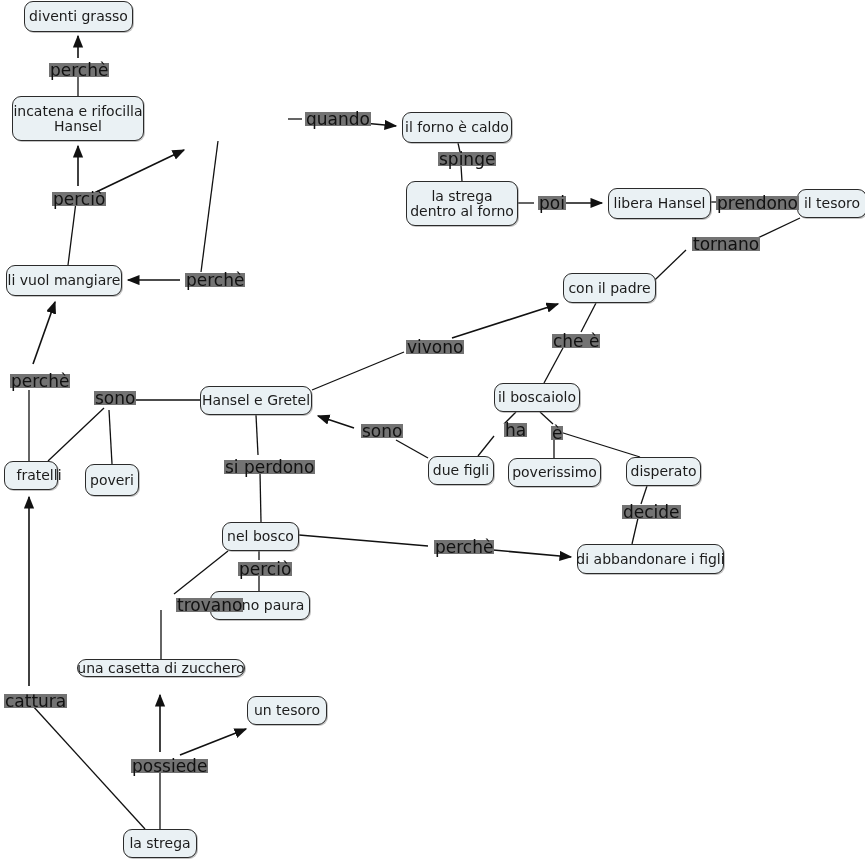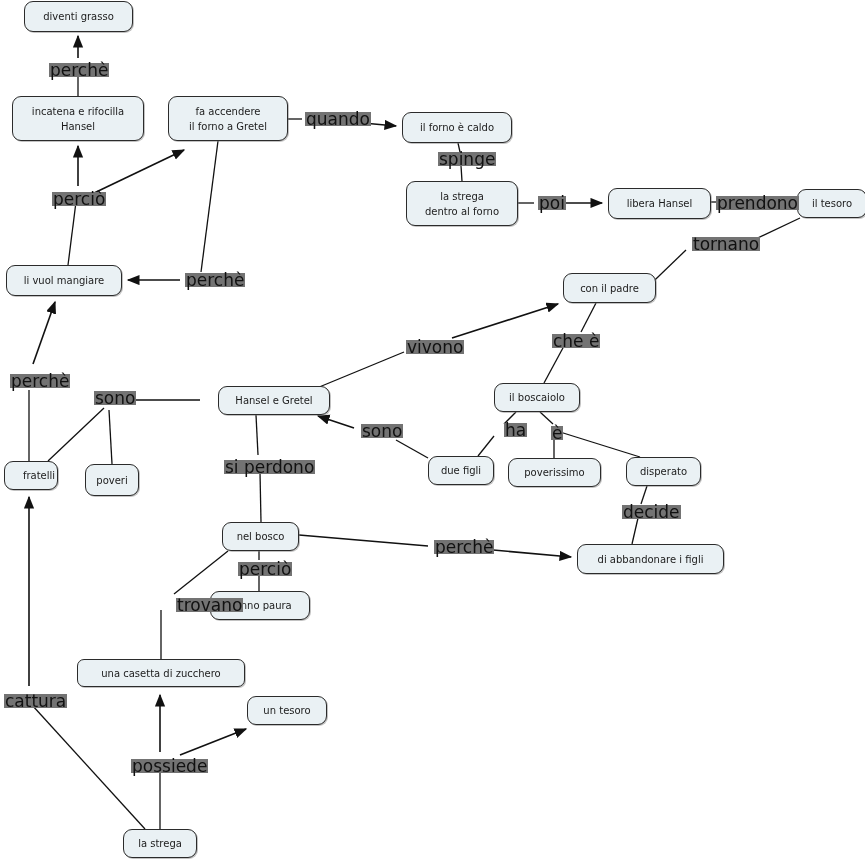--- a/index.html
+++ b/index.html
@@ -23,21 +23,21 @@
     height: 859px;
     pointer-events: none;
   }
   .node {
     position: absolute;
     box-sizing: border-box;
     background: #eaf1f4;
     border: 1.4px solid #2b2b2b;
     border-radius: 9px;
     color: #1b1b1b;
-    font-size: 10px;
+    font-size: 14px;
     line-height: 15px;
     text-align: center;
     display: flex;
     align-items: center;
     justify-content: center;
     white-space: pre;
     box-shadow: 1px 1px 0 rgba(120,120,120,0.45);
     z-index: 3;
   }
   .edge-label {
@@ -132,40 +132,38 @@
 
     <line x1="180" y1="755" x2="246" y2="729" stroke="#111" stroke-width="1.6" marker-end="url(#arrow)"></line>
 
     <line x1="145" y1="829" x2="32" y2="705" stroke="#111" stroke-width="1.3"></line>
     <line x1="29" y1="686" x2="29" y2="497" stroke="#111" stroke-width="1.6" marker-end="url(#arrow)"></line>
   </svg>
 
   <div class="node" style="left:24px;top:1px;width:109px;height:31px;"><span>diventi grasso</span></div>
   <div class="node" style="left:12px;top:96px;width:132px;height:45px;"><span>incatena e rifocilla
 Hansel</span></div>
-  <div class="node" style="left:168px;top:96px;width:120px;height:45px;"><span>fa accendere
-il forno a Gretel</span></div>
   <div class="node" style="left:402px;top:112px;width:110px;height:31px;"><span>il forno è caldo</span></div>
   <div class="node" style="left:406px;top:181px;width:112px;height:45px;"><span>la strega
 dentro al forno</span></div>
   <div class="node" style="left:608px;top:188px;width:103px;height:31px;"><span>libera Hansel</span></div>
   <div class="node" style="left:797px;top:189px;width:70px;height:29px;"><span>il tesoro</span></div>
   <div class="node" style="left:6px;top:265px;width:116px;height:31px;"><span>li vuol mangiare</span></div>
   <div class="node" style="left:563px;top:273px;width:93px;height:30px;"><span>con il padre</span></div>
-  <div class="node" style="left:200px;top:386px;width:112px;height:29px;margin-left:18px;"><span>Hansel e Gretel</span></div>
+  <div class="node" style="left:200px;top:386px;width:112px;height:29px;"><span>Hansel e Gretel</span></div>
   <div class="node" style="left:494px;top:383px;width:86px;height:29px;"><span>il boscaiolo</span></div>
   <div class="node" style="left:4px;top:461px;width:54px;height:29px;padding-left:16px;"><span>fratelli</span></div>
   <div class="node" style="left:85px;top:464px;width:54px;height:32px;"><span>poveri</span></div>
   <div class="node" style="left:428px;top:456px;width:66px;height:29px;"><span>due figli</span></div>
   <div class="node" style="left:508px;top:458px;width:93px;height:29px;"><span>poverissimo</span></div>
   <div class="node" style="left:626px;top:457px;width:75px;height:29px;"><span>disperato</span></div>
   <div class="node" style="left:222px;top:522px;width:77px;height:29px;"><span>nel bosco</span></div>
   <div class="node" style="left:577px;top:544px;width:147px;height:30px;"><span>di abbandonare i figli</span></div>
   <div class="node" style="left:210px;top:591px;width:100px;height:29px;"><span>hanno paura</span></div>
-  <div class="node" style="left:77px;top:659px;width:168px;height:28px;border-radius:7px;"><span>una casetta di zucchero</span></div>
+  <div class="node" style="left:77px;top:659px;width:168px;height:18px;"><span>una casetta di zucchero</span></div>
   <div class="node" style="left:247px;top:696px;width:80px;height:29px;"><span>un tesoro</span></div>
   <div class="node" style="left:123px;top:829px;width:74px;height:29px;"><span>la strega</span></div>
 
   <div class="edge-label" style="left:49px;top:63px;">perchè</div>
   <div class="edge-label" style="left:52px;top:192px;">perciò</div>
   <div class="edge-label" style="left:305px;top:112px;">quando</div>
   <div class="edge-label" style="left:185px;top:273px;">perchè</div>
   <div class="edge-label" style="left:438px;top:152px;">spinge</div>
   <div class="edge-label" style="left:538px;top:196px;">poi</div>
   <div class="edge-label" style="left:716px;top:196px;">prendono</div>

